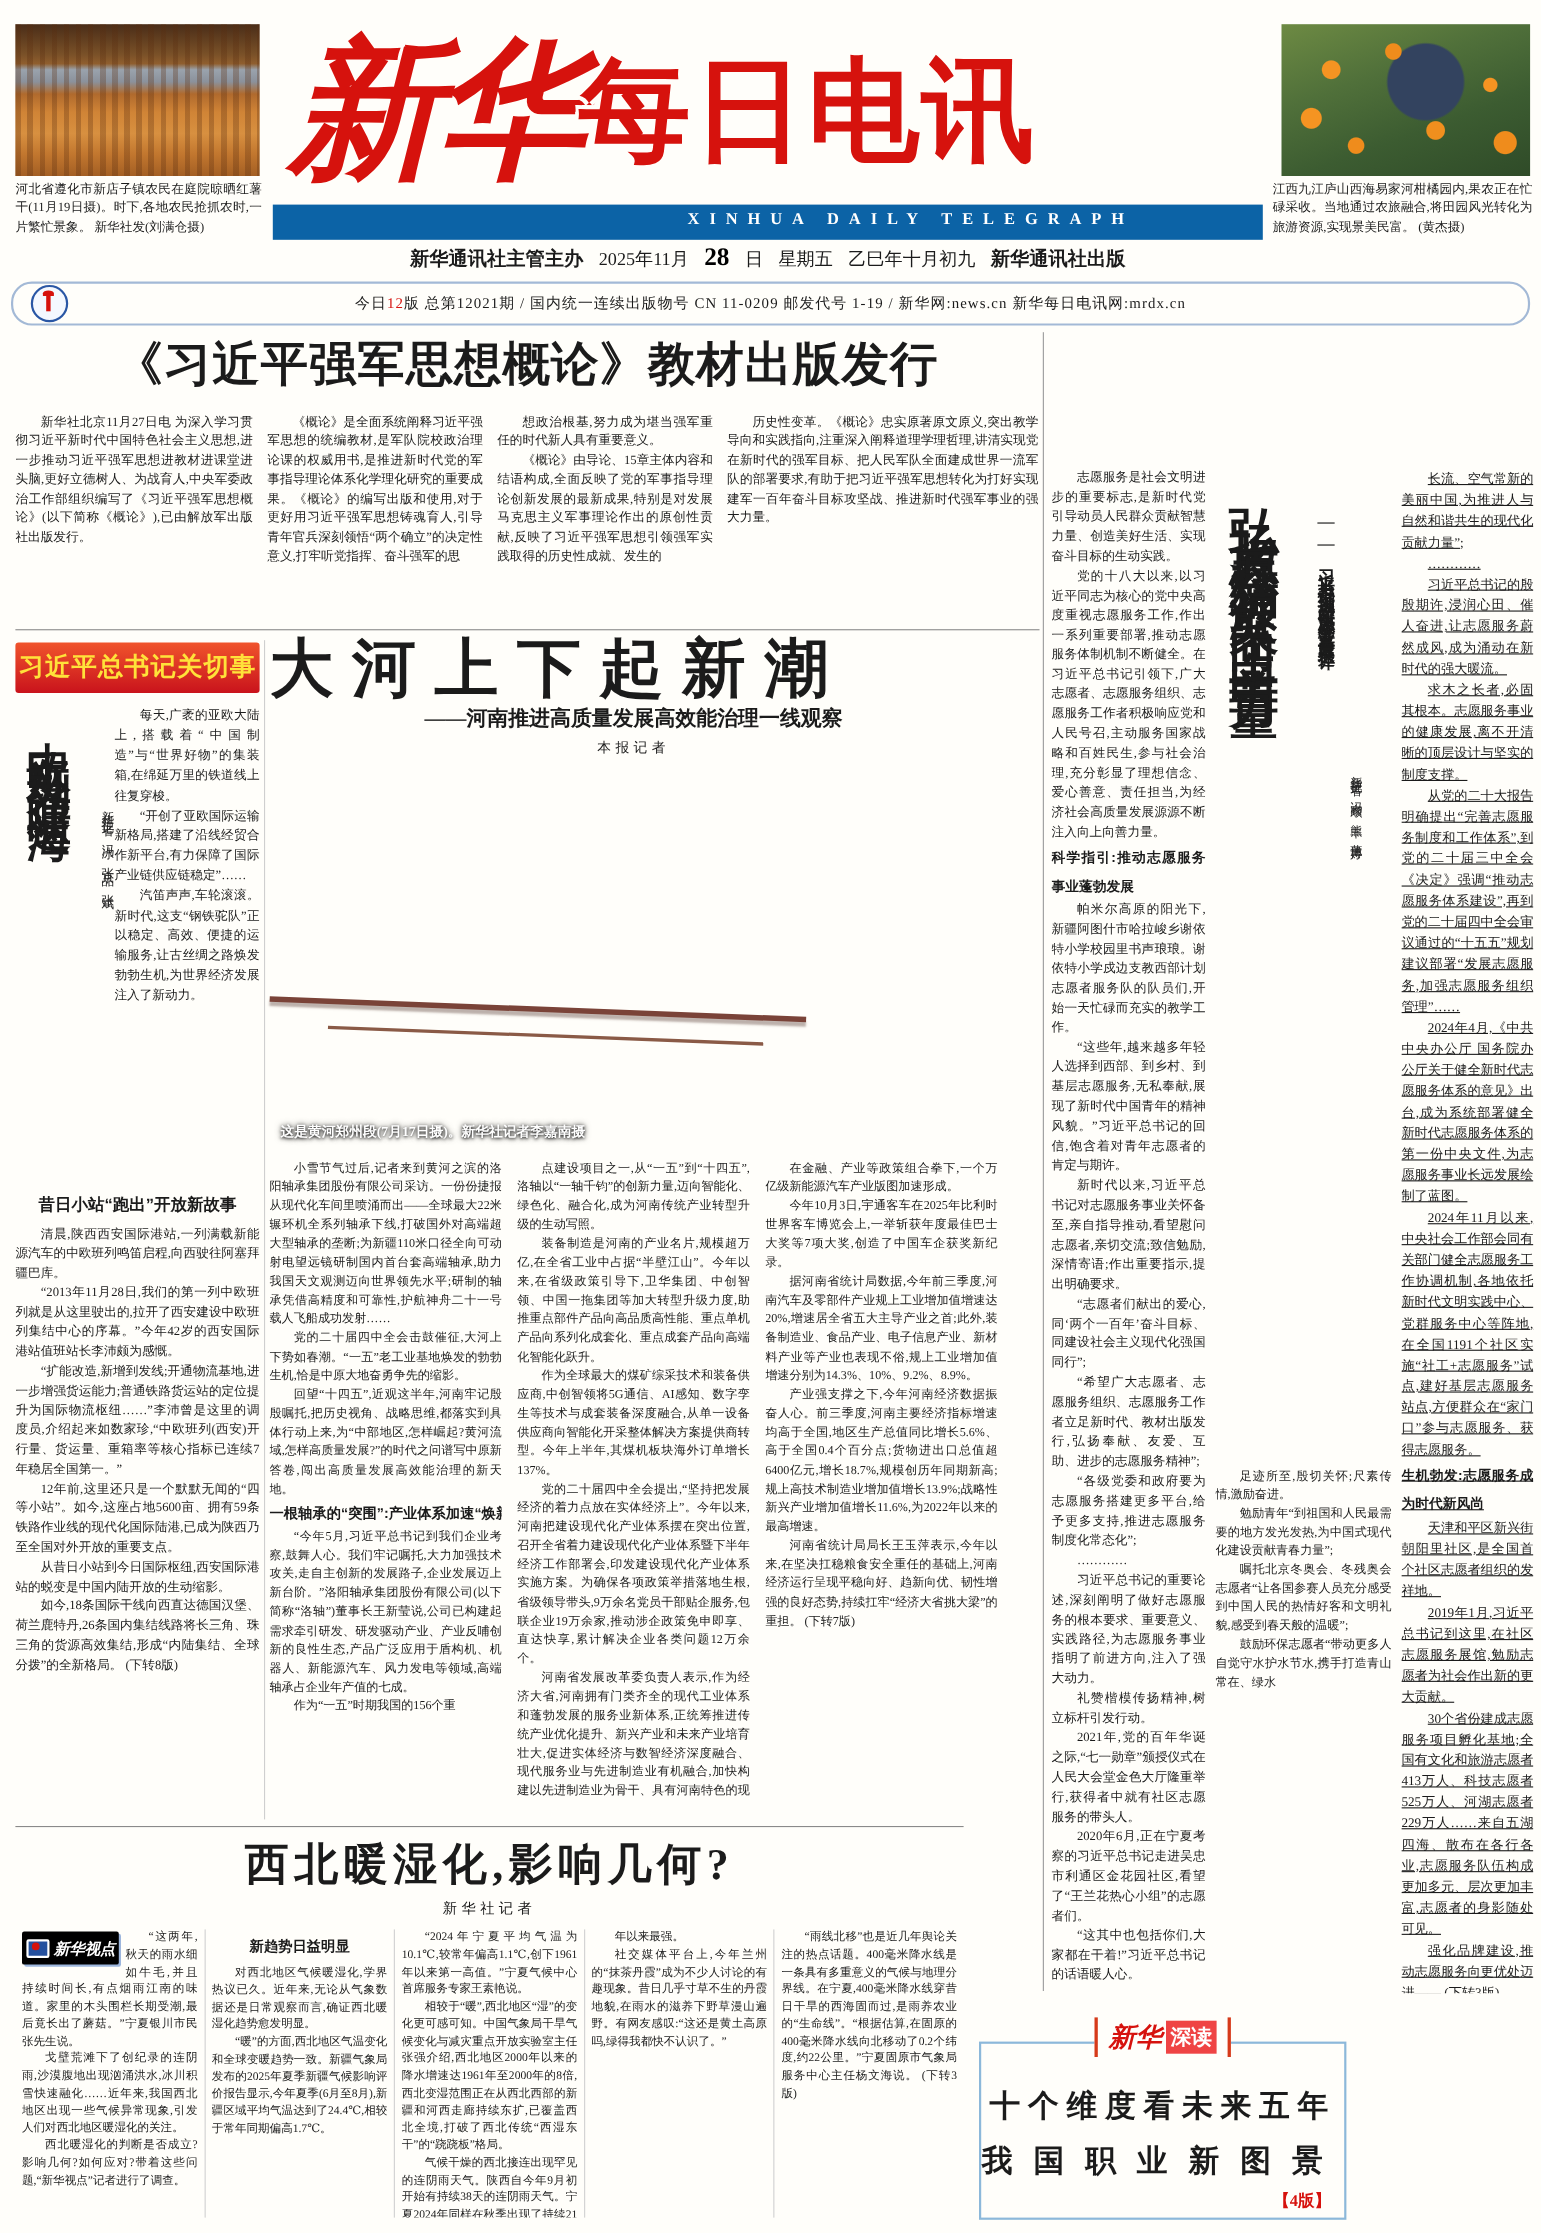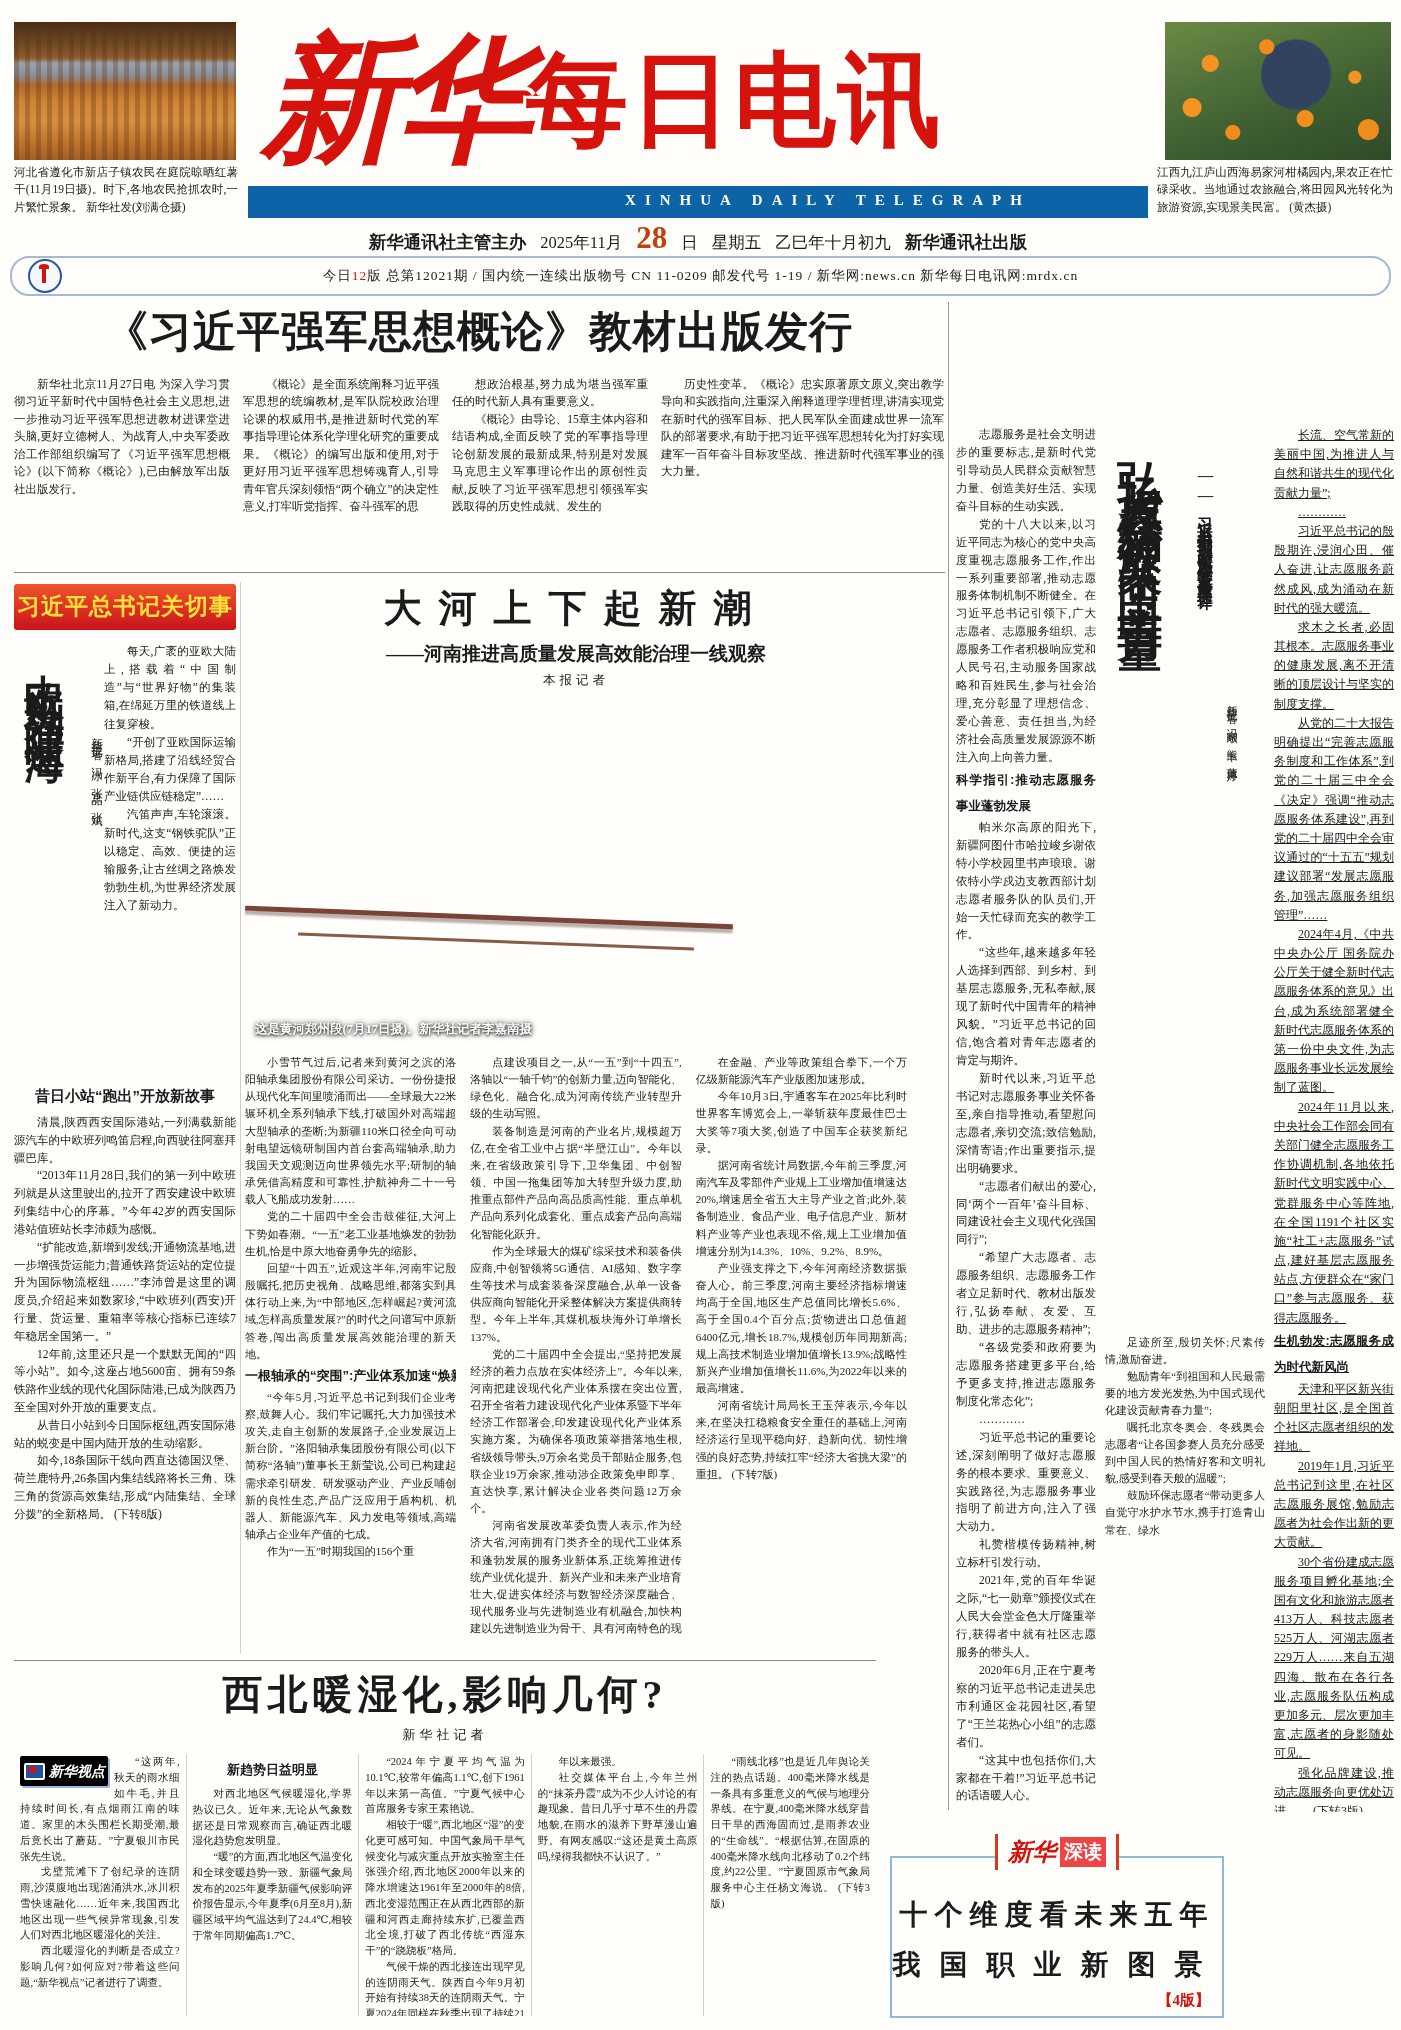--- a/index.html
+++ b/index.html
@@ -36,21 +36,21 @@
            font-size:15px;font-weight:bold;letter-spacing:9px;}
   .mast-cn{position:absolute;left:14px;top:2px;white-space:nowrap;color:#d6120d;}
   .mast-xh{font-size:138px;font-weight:900;font-style:italic;letter-spacing:-6px;
            text-shadow:-3px -3px 0 #fffefa,3px -3px 0 #fffefa,-3px 3px 0 #fffefa,3px 3px 0 #fffefa,0 0 10px #fffefa;}
   .mast-mr{font-size:102px;font-weight:900;letter-spacing:2px;vertical-align:12px;
            text-shadow:-3px -3px 0 #fffefa,3px -3px 0 #fffefa,-3px 3px 0 #fffefa,3px 3px 0 #fffefa;}
 
   .dateline{left:248px;top:222px;width:900px;height:30px;display:flex;align-items:baseline;
             justify-content:center;gap:14px;white-space:nowrap;font-size:16.5px;}
   .dateline .b{font-weight:bold;font-size:17.5px;}
-  .dl-day{color:#c2410c;font-size:31px;font-weight:bold;line-height:1;}
+  .dl-day{color:#000000;font-size:23px;font-weight:bold;line-height:1;}
 
   .infobar{left:10px;top:256px;width:1377px;height:36px;border:2px solid #a3b9d6;border-radius:19px;
            display:flex;align-items:center;justify-content:center;font-size:13.5px;letter-spacing:1px;}
   .xhlogo{position:absolute;left:16px;top:1px;width:30px;height:30px;border:2px solid #2a57a5;border-radius:50%;
           background:#f4f8ff;}
   .xhlogo i{position:absolute;left:12px;top:6px;width:4px;height:16px;background:#d6120d;}
   .xhlogo u{position:absolute;left:9px;top:3px;width:10px;height:5px;background:#d6120d;border-radius:50% 50% 0 0;}
   .red{color:#d6120d;}
 
   
@@ -74,21 +74,21 @@
   .v{writing-mode:vertical-rl;text-orientation:upright;}
   .rail-title{width:60px;font-size:40px;font-weight:900;letter-spacing:10px;line-height:60px;}
   .rail-byl{width:30px;font-size:11.5px;letter-spacing:3px;padding-top:86px;color:#222;}
   .rail-intro{flex:1;font-size:11.5px;line-height:1.58;overflow:hidden;}
   .subhead{font-weight:bold;text-align:center;font-size:15px;line-height:32px;white-space:nowrap;
            font-family:"Liberation Sans","DejaVu Sans",sans-serif;}
   .rail-body{flex:1;font-size:11.5px;line-height:1.55;overflow:hidden;margin-top:2px;}
 
   
   .m-wrap{left:245px;top:578px;width:662px;height:1076px;}
-  .m-head{text-align:center;font-size:38px;font-weight:900;letter-spacing:17px;line-height:60px;white-space:nowrap;}
+  .m-head{font-size:58px;font-weight:900;letter-spacing:17px;line-height:60px;white-space:nowrap;}
   .m-sub{text-align:center;font-size:19px;font-weight: bold;line-height:32px;}
   .m-byl{text-align:center;font-size:12.5px;line-height:20px;letter-spacing:4px;}
   .m-photo{position:relative;margin-top:6px;width:660px;height:348px;
     background:
       radial-gradient(ellipse 90px 40px at 78% 82%,#e4cb9d 0 70%,rgba(0,0,0,0) 75%),
       radial-gradient(ellipse 140px 46px at 60% 30%,#e0c08b 0 70%,rgba(0,0,0,0) 75%),
       repeating-linear-gradient(100deg,rgba(40,80,30,.16) 0 3px,rgba(0,0,0,0) 3px 16px),
       linear-gradient(103deg,#6f9c53 0%,#86a75e 16%,#a9a express 0,#b2a06b 28%,#d0ab7c 40%,#dab88c 54%,#cda273 66%,#97a55f 79%,#7b9a53 90%,#6d9049 100%);}
   .m-bridge{position:absolute;left:0;top:63%;width:74%;height:5px;background:#7a4338;
             box-shadow:0 4px 2px rgba(60,30,20,.35);transform:rotate(2.2deg);}

